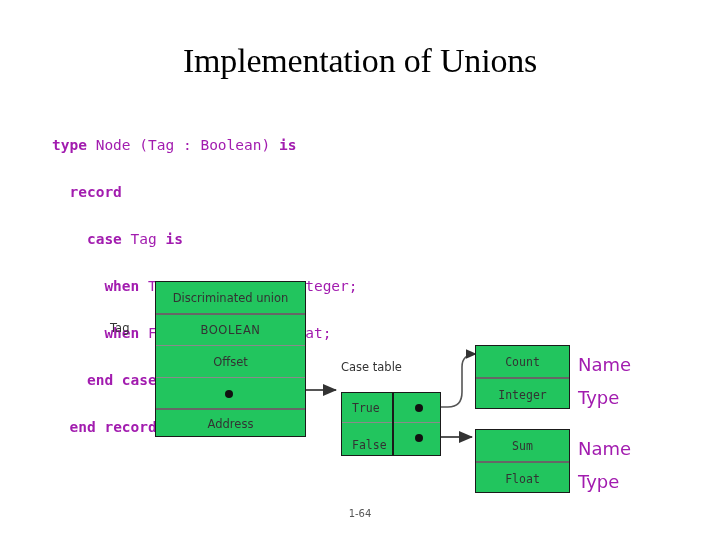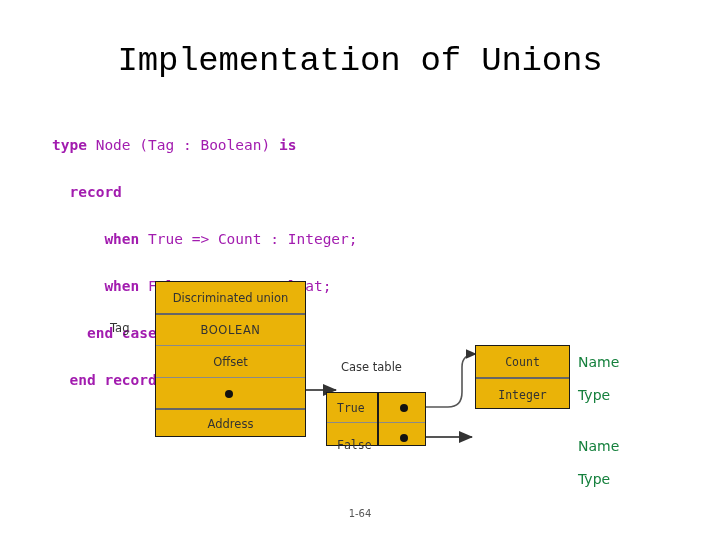--- a/index.html
+++ b/index.html
@@ -16,21 +16,21 @@
     font-family: "Liberation Sans", sans-serif;
   }
 
   
   #title {
     position: absolute;
     left: 0;
     top: 42px;
     width: 720px;
     text-align: center;
-    font-family: Liberation Mono, monospace;
+    font-family: Liberation Serif, serif;
     font-size: 34px;
     font-weight: 400;
     color: #000000;
     letter-spacing: -0.2px;
     white-space: nowrap;
   }
 
   
   #code {
     position: absolute;
@@ -50,21 +50,21 @@
     position: absolute;
     left: 0;
     top: 0;
     width: 720px;
     height: 540px;
   }
 
   .box {
     position: absolute;
     box-sizing: border-box;
-    background: #eab308;
+    background: #22c55e;
     border: 1.6px solid #1a1a1a;
   }
   .cell {
     position: absolute;
     box-sizing: border-box;
     display: flex;
     align-items: center;
     justify-content: center;
     font-family: "DejaVu Sans", sans-serif;
     color: #333333;
@@ -92,22 +92,22 @@
   .lbl {
     position: absolute;
     font-family: "DejaVu Sans", sans-serif;
     font-size: 11.5px;
     color: #333333;
     white-space: nowrap;
   }
   .lbl-right {
     position: absolute;
     font-family: "DejaVu Sans", sans-serif;
-    font-size: 14px;
-    color: #15803d;
+    font-size: 18px;
+    color: #a21caf;
     white-space: nowrap;
   }
 
   
   .dot {
     position: absolute;
     width: 8px;
     height: 8px;
     border-radius: 50%;
     background: #111111;
@@ -127,20 +127,21 @@
 </head>
 <body>
 
 <div id="slide">
 
   <div id="title">Implementation of Unions</div>
 
   <div id="code">
 <div class="code-line"><span class="kw">type</span> Node (Tag : Boolean) <span class="kw">is</span></div>
 <div class="code-line">  <span class="kw">record</span></div>
+<div class="code-line">    <span class="kw">case</span> Tag <span class="kw">is</span></div>
 <div class="code-line">      <span class="kw">when</span> True =&gt; Count : Integer;</div>
 <div class="code-line">      <span class="kw">when</span> False =&gt; Sum : Float;</div>
 <div class="code-line">    <span class="kw">end</span> <span class="kw">case;</span></div>
 <div class="code-line">  <span class="kw">end</span> <span class="kw">record;</span></div>
   </div>
 
   <div id="diagram">
 
     <svg width="720" height="540" style="position:absolute;left:0;top:0;">
       <defs>
@@ -171,37 +172,42 @@
       <div class="cell" style="top:96px; height:31px;">
         <span class="dot" style="position:relative; left:-2px;"></span>
       </div>
       <div class="hline thick" style="top:126px;"></div>
 
       <div class="cell" style="top:128px; height:28px;">Address</div>
     </div>
 
     <div class="lbl" style="left:341px; top:360px;">Case table</div>
 
-    <div class="box" style="left:326px; top:392px; width:100px; height:54px;">
+    <div class="box" style="left:341px; top:392px; width:100px; height:64px;">
       <div class="cell" style="top:0px; height:29px; justify-content:flex-start; padding-left:10px; font-family:'DejaVu Sans Mono', monospace;">True</div>
       <div class="hline" style="top:29px;"></div>
       <div class="cell" style="top:30px; height:29px; justify-content:flex-start; padding-left:10px; font-family:'DejaVu Sans Mono', monospace;margin-top:7px;">False</div>
       <div class="vline" style="left:50px;"></div>
       <div class="dot" style="left:73px; top:11px;"></div>
       <div class="dot" style="left:73px; top:41px;"></div>
     </div>
 
     <div class="box" style="left:475px; top:345px; width:95px; height:64px;">
       <div class="cell" style="top:0px; height:31px; font-family:'DejaVu Sans Mono', monospace;">Count</div>
       <div class="hline thick" style="top:31px;"></div>
       <div class="cell" style="top:33px; height:31px; font-family:'DejaVu Sans Mono', monospace;">Integer</div>
     </div>
     <div class="lbl-right" style="left:578px; top:354px;">Name</div>
     <div class="lbl-right" style="left:578px; top:387px;">Type</div>
 
+    <div class="box" style="left:475px; top:429px; width:95px; height:64px;">
+      <div class="cell" style="top:0px; height:31px; font-family:'DejaVu Sans Mono', monospace;">Sum</div>
+      <div class="hline thick" style="top:31px;"></div>
+      <div class="cell" style="top:33px; height:31px; font-family:'DejaVu Sans Mono', monospace;">Float</div>
+    </div>
     <div class="lbl-right" style="left:578px; top:438px;">Name</div>
     <div class="lbl-right" style="left:578px; top:471px;">Type</div>
 
   </div>
 
   <div id="footer">1-64</div>
 
 </div>
 
 </body></html>

